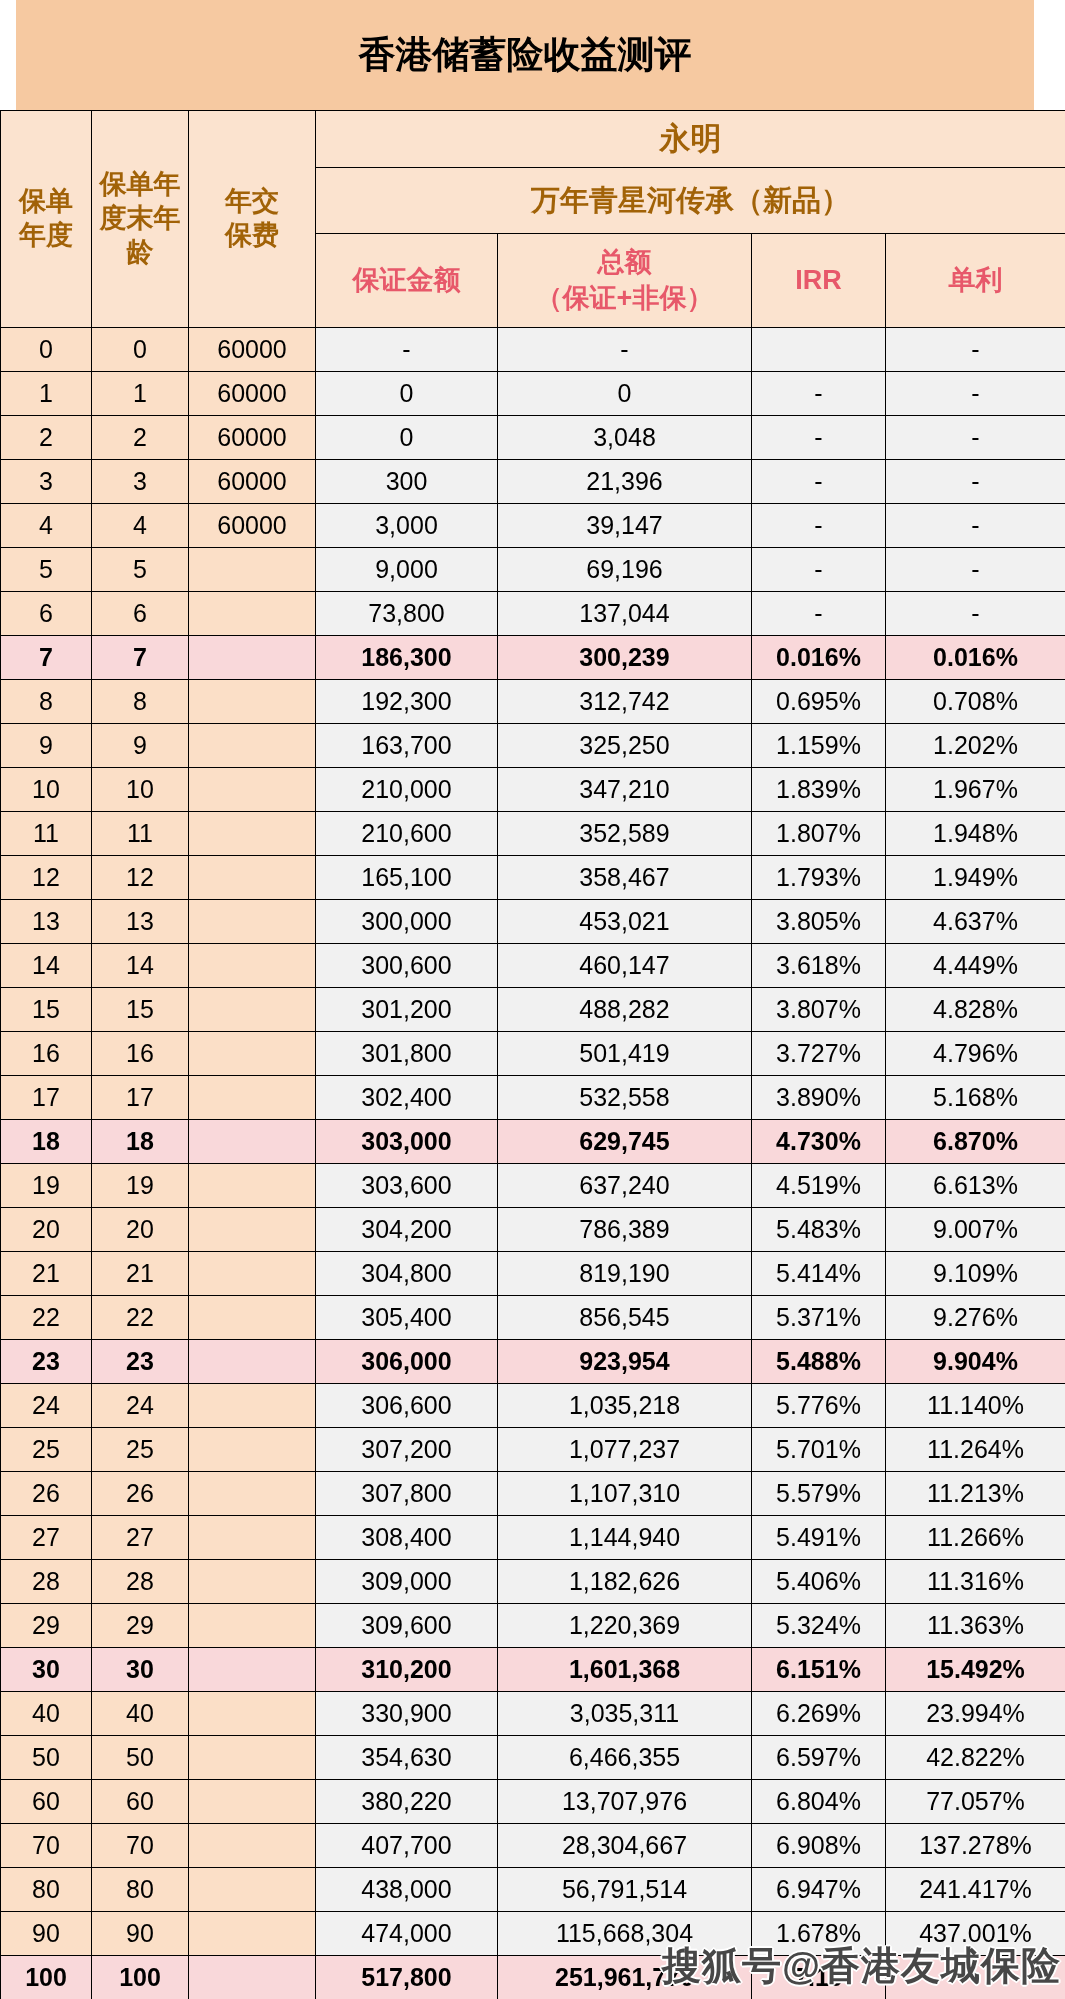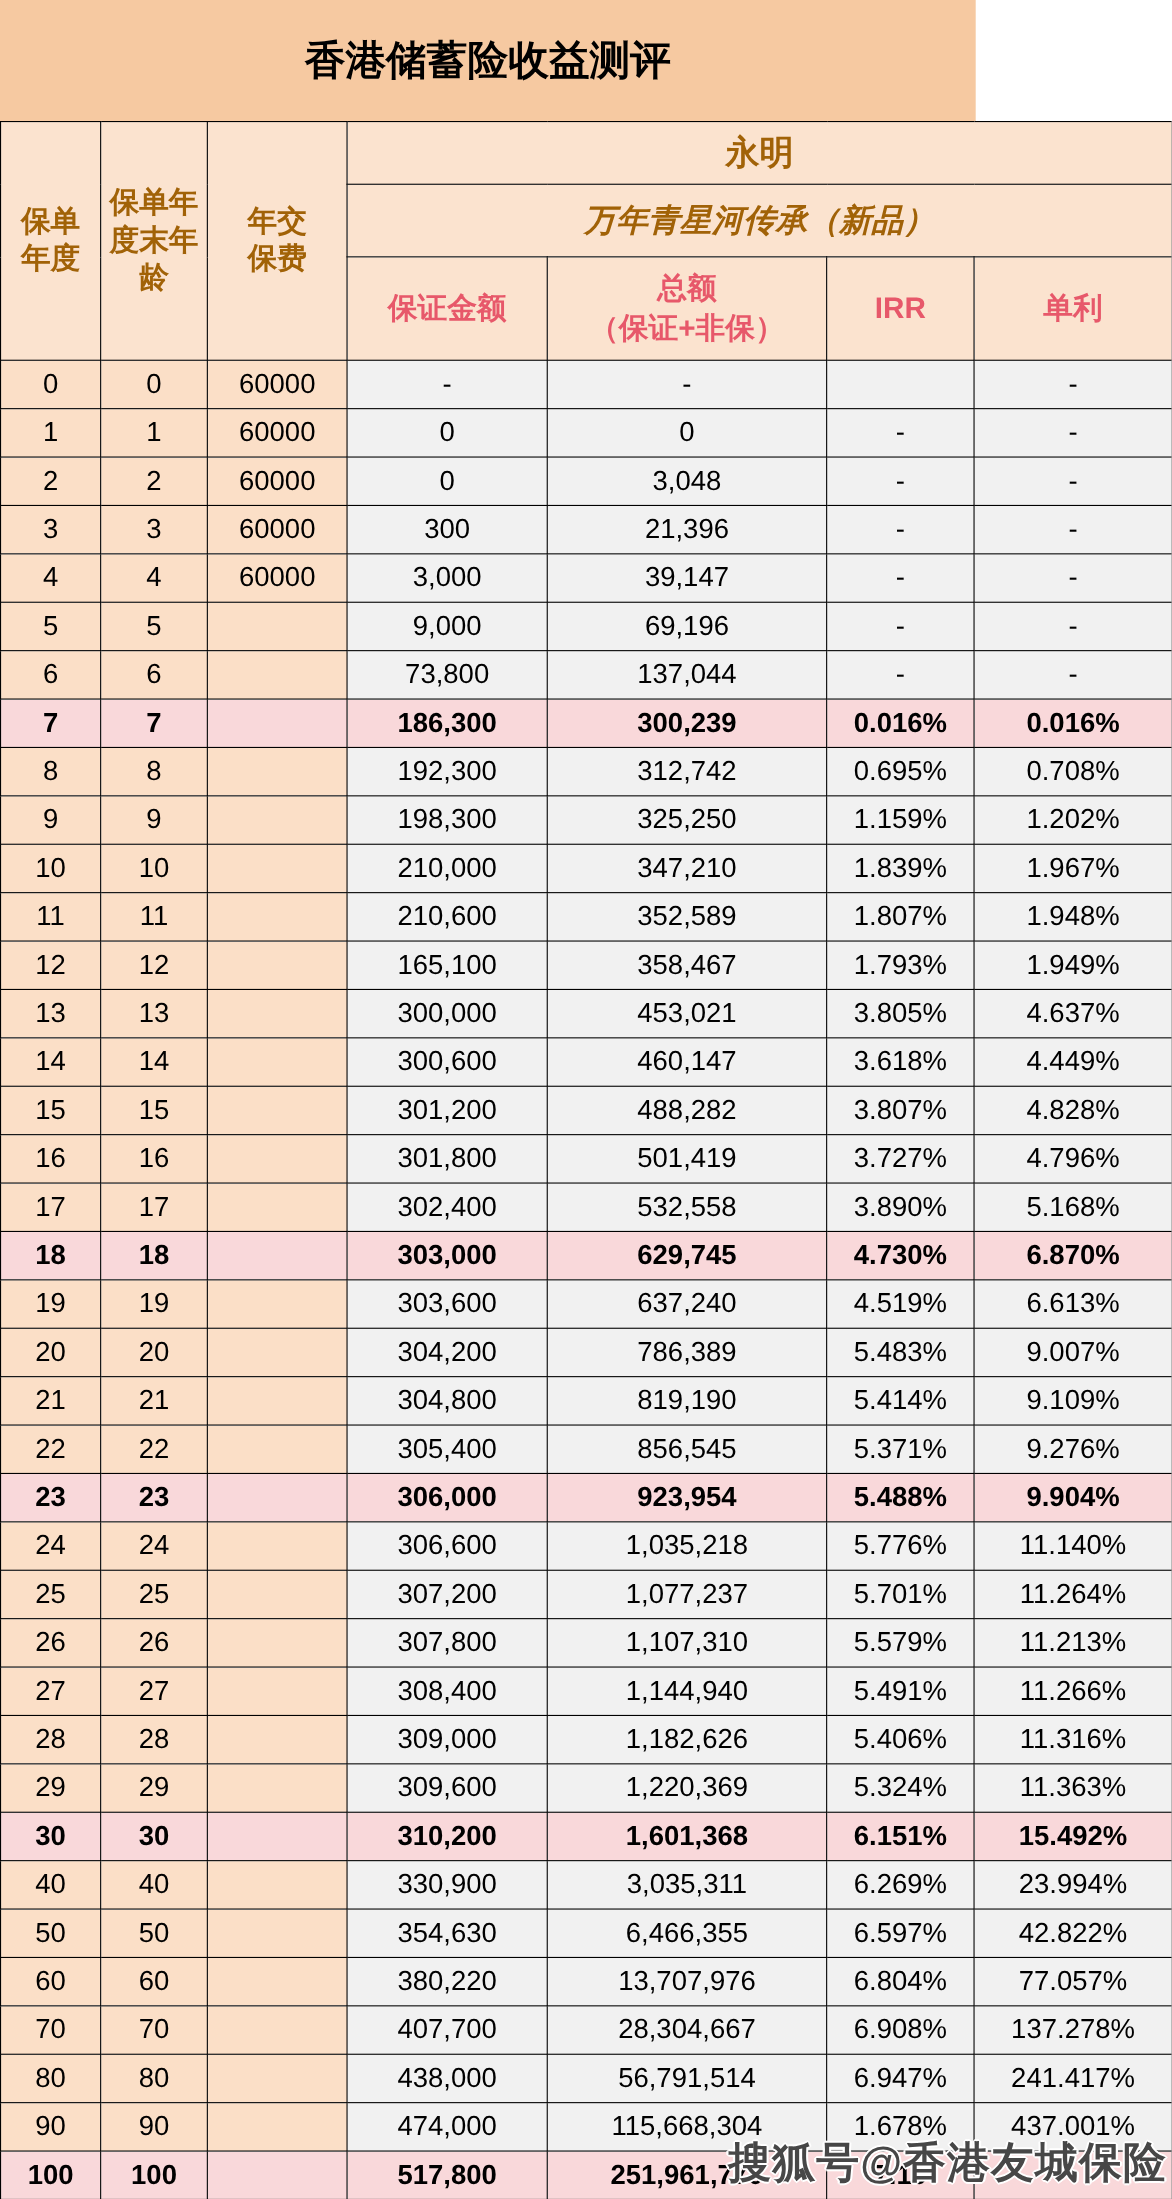--- a/index.html
+++ b/index.html
@@ -13,41 +13,42 @@
   }
   *{box-sizing:border-box;margin:0;padding:0;}
   html,body{width:1065px;}
   body{
     font-family:"Liberation Sans","DejaVu Sans",sans-serif;
     background:#ffffff;
     width:1065px;height:1999px;overflow:hidden;
   }
   .page{position:relative;width:1065px;height:1999px;background:#fff;}
   .title-block{
-    width:887px;height:110px;background:var(--title-bg);
+    width:1018px;height:110px;background:var(--title-bg);
     display:flex;flex-direction:column;align-items:center;justify-content:center;
     gap:20px;
+    margin-left:16px;
   }
   .title-main{font-size:37px;font-weight:700;color:#000;line-height:1.1;}
   .title-sub{font-size:29px;font-weight:400;color:#000;line-height:1.1;}
   table{
     width:1065px;border-collapse:collapse;table-layout:fixed;
   }
   th,td{
     border:1px solid var(--border);
     text-align:center;vertical-align:middle;
     overflow:hidden;
   }
   thead th{background:var(--header-bg);color:#a16207;font-weight:700;}
   tr.r1{height:57px;}
   tr.r2{height:66px;}
   tr.r3{height:94px;padding-left:44px;}
   th.col-left{font-size:27px;white-space:pre-line;line-height:1.25;}
   th.company{font-size:31px;}
-  th.product{font-size:29px;font-style:italic;}
+  th.product{font-size:29px;}
   th.subh{font-size:27px;color:var(--accent-red);line-height:1.3;}
   th.subh .l2{display:block;}
   tbody tr{height:44px;}
   tbody td{font-size:25px;color:#000;}
   td.c-left{background:var(--left-bg);}
   td.c-val{background:var(--val-bg);}
   tr.hl td{background:var(--hl-bg);font-weight:700;}
   .watermark{
     position:absolute;right:4px;bottom:6px;
     font-size:39px;font-weight:700;letter-spacing:1px;white-space:nowrap;
@@ -178,21 +179,21 @@
           <td class="c-left"></td>
           <td class="c-val">192,300</td>
           <td class="c-val">312,742</td>
           <td class="c-val">0.695%</td>
           <td class="c-val">0.708%</td>
         </tr>
         <tr>
           <td class="c-left">9</td>
           <td class="c-left">9</td>
           <td class="c-left"></td>
-          <td class="c-val">198,300</td>
+          <td class="c-val">163,700</td>
           <td class="c-val">325,250</td>
           <td class="c-val">1.159%</td>
           <td class="c-val">1.202%</td>
         </tr>
         <tr>
           <td class="c-left">10</td>
           <td class="c-left">10</td>
           <td class="c-left"></td>
           <td class="c-val">210,000</td>
           <td class="c-val">347,210</td>

